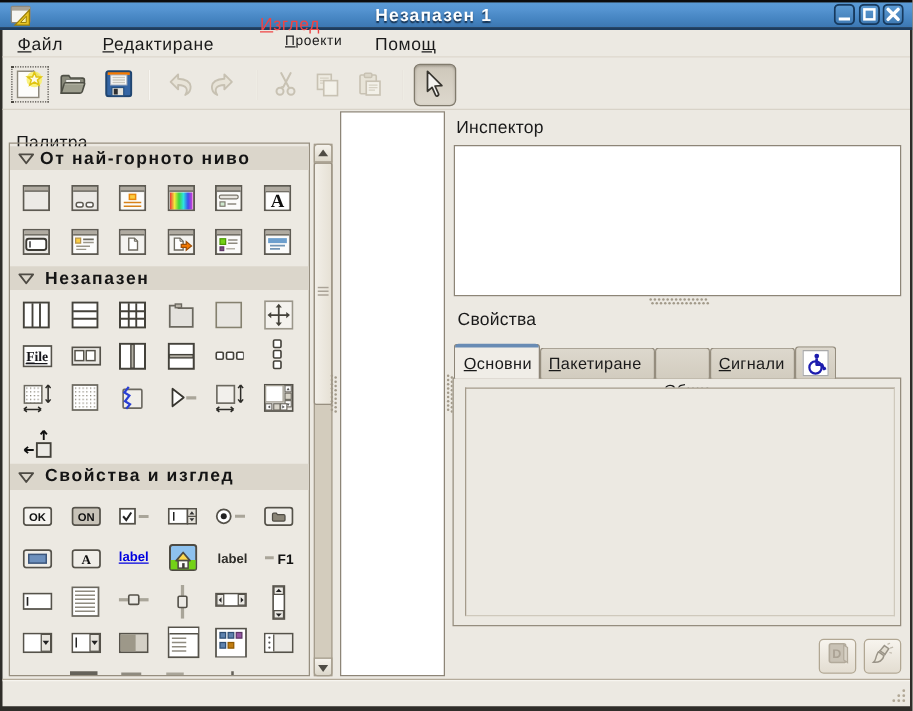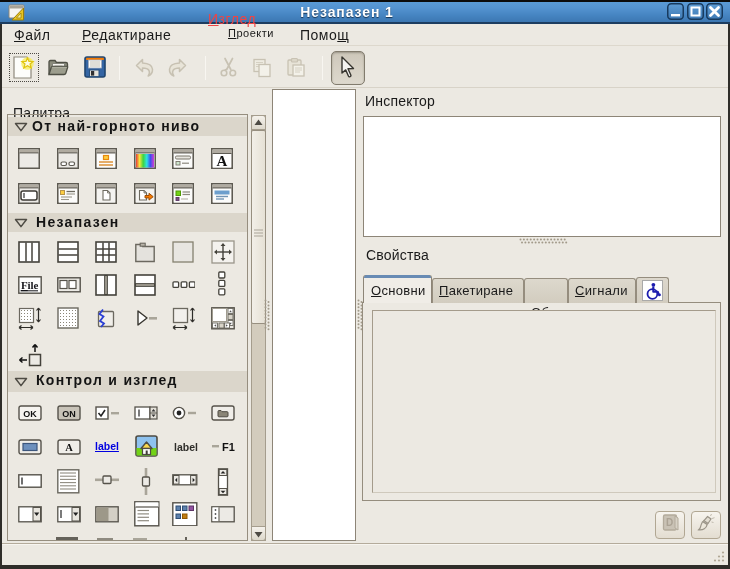--- a/index.html
+++ b/index.html
@@ -124,21 +124,21 @@
 <span class="txt" style="left:32px;top:118px;font-size:14px;letter-spacing:1.3px;font-weight:bold;color:#141414;">От най-горното ниво</span>
 <div class="" style="left:8px;top:213px;width:239px;height:19px;background:#dbd6cb;"></div>
 <svg style="position:absolute;left:14px;top:218px;" width="14" height="10" viewBox="0 0 14 10">
     <path d="M1.5 1.5 L12.5 1.5 L7 8.6 Z" fill="#dbd6cb" stroke="#4e4b44" stroke-width="1.5" stroke-linejoin="round"></path>
   </svg>
 <span class="txt" style="left:36px;top:214px;font-size:14px;letter-spacing:1.3px;font-weight:bold;color:#141414;">Незапазен</span>
 <div class="" style="left:8px;top:371px;width:239px;height:21px;background:#dbd6cb;"></div>
 <svg style="position:absolute;left:14px;top:377px;" width="14" height="10" viewBox="0 0 14 10">
     <path d="M1.5 1.5 L12.5 1.5 L7 8.6 Z" fill="#dbd6cb" stroke="#4e4b44" stroke-width="1.5" stroke-linejoin="round"></path>
   </svg>
-<span class="txt" style="left:36px;top:372px;font-size:14px;letter-spacing:1.3px;font-weight:bold;color:#141414;">Контрол и изглед</span>
+<span class="txt" style="left:36px;top:372px;font-size:14px;letter-spacing:1.3px;font-weight:bold;color:#141414;">Свойства и изглед</span>
 <svg style="position:absolute;left:18px;top:148px;" width="22" height="21" viewBox="0 0 22 21">
     <rect x="0.75" y="0.75" width="20.5" height="19.5" fill="#eceae6" stroke="#5d5a52" stroke-width="1.5"></rect>
     <rect x="1.5" y="1.5" width="19" height="3.4" fill="#b0aba1"></rect>
     <line x1="1.5" y1="4.9" x2="20.5" y2="4.9" stroke="#5d5a52" stroke-width="1"></line>
   </svg>
 <svg style="position:absolute;left:56.5px;top:148px;" width="22" height="21" viewBox="0 0 22 21">
     <rect x="0.75" y="0.75" width="20.5" height="19.5" fill="#eceae6" stroke="#5d5a52" stroke-width="1.5"></rect>
     <rect x="1.5" y="1.5" width="19" height="3.4" fill="#b0aba1"></rect>
     <line x1="1.5" y1="4.9" x2="20.5" y2="4.9" stroke="#5d5a52" stroke-width="1"></line>
     <rect x="4" y="14" width="5.5" height="3.5" rx="1.5" fill="#fff" stroke="#5d5a52" stroke-width="1.2"></rect>

